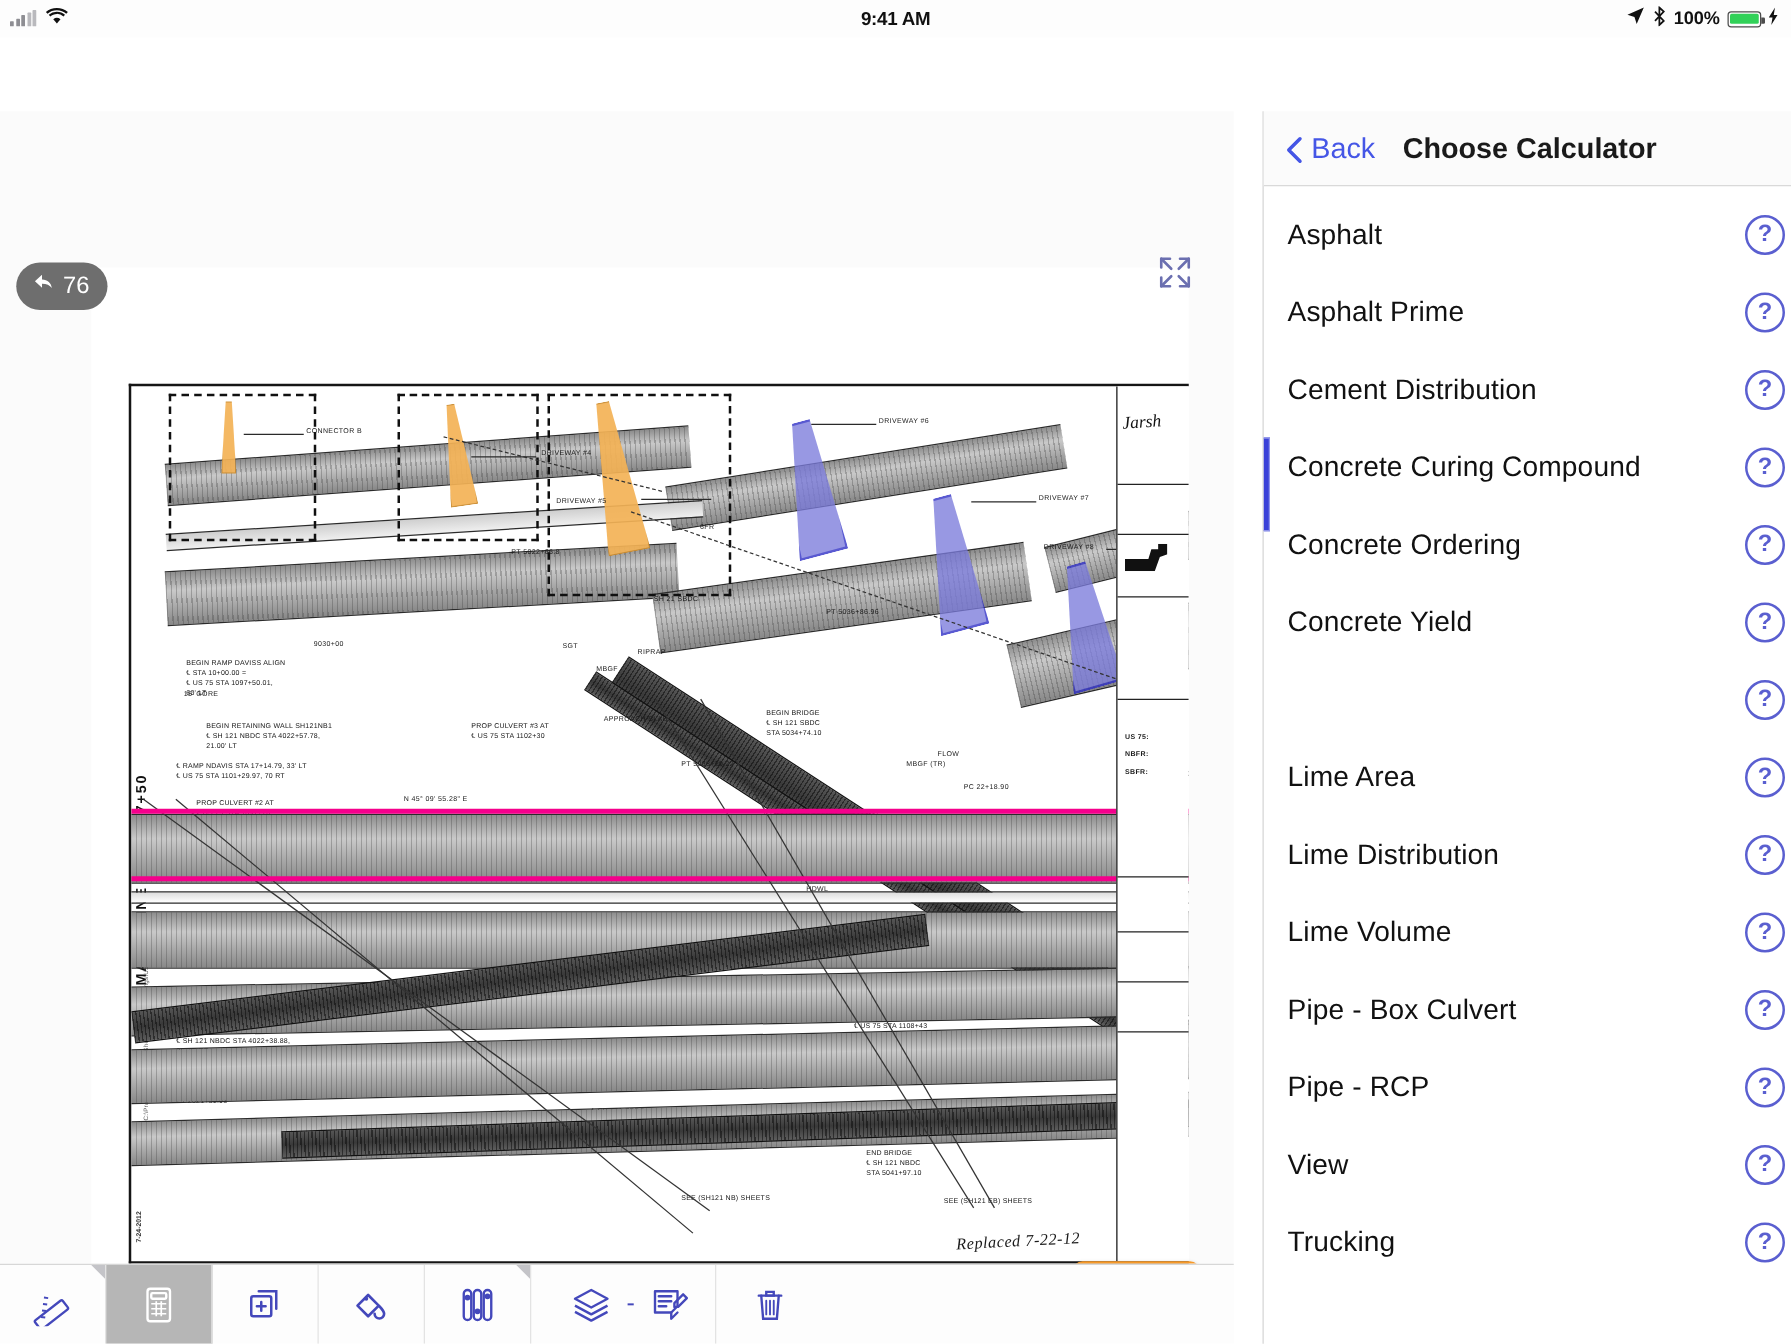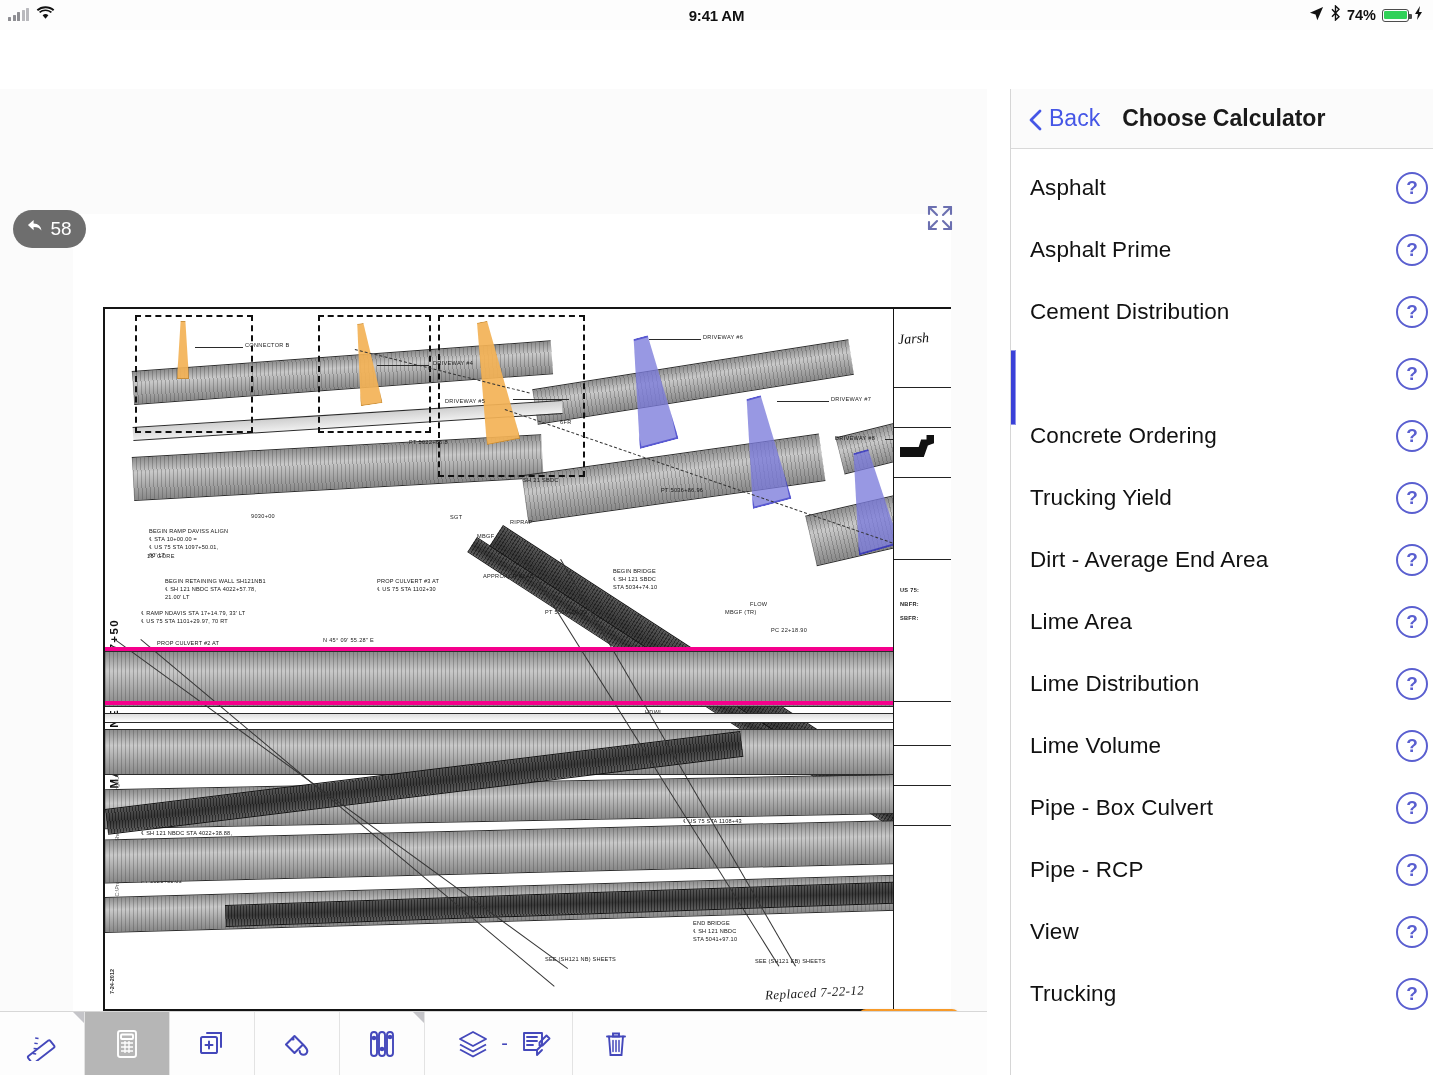--- a/index.html
+++ b/index.html
@@ -192,21 +192,21 @@
       <span>
         <svg width="15" height="15" viewBox="0 0 16 16" fill="#111">
             <path d="M15 1 1 7.2l6 1.9 1.9 6z"></path>
           </svg>
       </span>
       <span>
         <svg width="11" height="16" viewBox="0 0 11 16" stroke="#111" stroke-width="1.4" fill="none">
           <path d="M2 4.3 L9 11.7 L5.5 15 V1 L9 4.3 L2 11.7"></path>
         </svg>
       </span>
-      <span class="sb-pct">74%</span>
+      <span class="sb-pct">100%</span>
       <span class="battery">
           <b></b>
         </span>
       <span>
         <svg width="8" height="14" viewBox="0 0 8 14" fill="#111">
             <path d="M5 0 0 8h3l-1 6 5-8H4z"></path>
           </svg>
       </span>
     </div>
   </div>
@@ -215,21 +215,21 @@
   <div class="content">
 
     <div class="viewer">
 
       <div class="page-badge">
         <span>
           <svg width="17" height="17" viewBox="0 0 18 18" fill="#fff">
             <path d="M7 2 1 7.5 7 13V9.6c4 0 6.5 1.2 8.3 3.6-.6-4.5-3.4-7-8.3-7.3z"></path>
           </svg>
         </span>
-        <span>58</span>
+        <span>76</span>
       </div>
 
       <div class="expand-btn">
         <svg width="38" height="38" viewBox="0 0 38 38" stroke="#6b6fb0" stroke-width="2.1" fill="none" stroke-linecap="round" stroke-linejoin="round">
           <path d="M15 8 H8 V15"></path>
             <path d="M8 8 L16 16"></path>
           <path d="M23 8 H30 V15"></path>
             <path d="M30 8 L22 16"></path>
           <path d="M15 30 H8 V23"></path>
             <path d="M8 30 L16 22"></path>
@@ -505,32 +505,32 @@
         </div>
         <div class="calc-row">
           <span class="calc-name">Asphalt Prime</span>
           <span class="help-icon">?</span>
         </div>
         <div class="calc-row">
           <span class="calc-name">Cement Distribution</span>
           <span class="help-icon">?</span>
         </div>
         <div class="calc-row">
+          <span class="calc-name">Concrete Curing Compound</span>
           <span class="help-icon">?</span>
         </div>
         <div class="calc-row">
           <span class="calc-name">Concrete Ordering</span>
           <span class="help-icon">?</span>
         </div>
         <div class="calc-row">
-          <span class="calc-name">Trucking Yield</span>
-          <span class="help-icon">?</span>
-        </div>
-        <div class="calc-row">
-          <span class="calc-name">Dirt - Average End Area</span>
+          <span class="calc-name">Concrete Yield</span>
+          <span class="help-icon">?</span>
+        </div>
+        <div class="calc-row">
           <span class="help-icon">?</span>
         </div>
         <div class="calc-row">
           <span class="calc-name">Lime Area</span>
           <span class="help-icon">?</span>
         </div>
         <div class="calc-row">
           <span class="calc-name">Lime Distribution</span>
           <span class="help-icon">?</span>
         </div>

